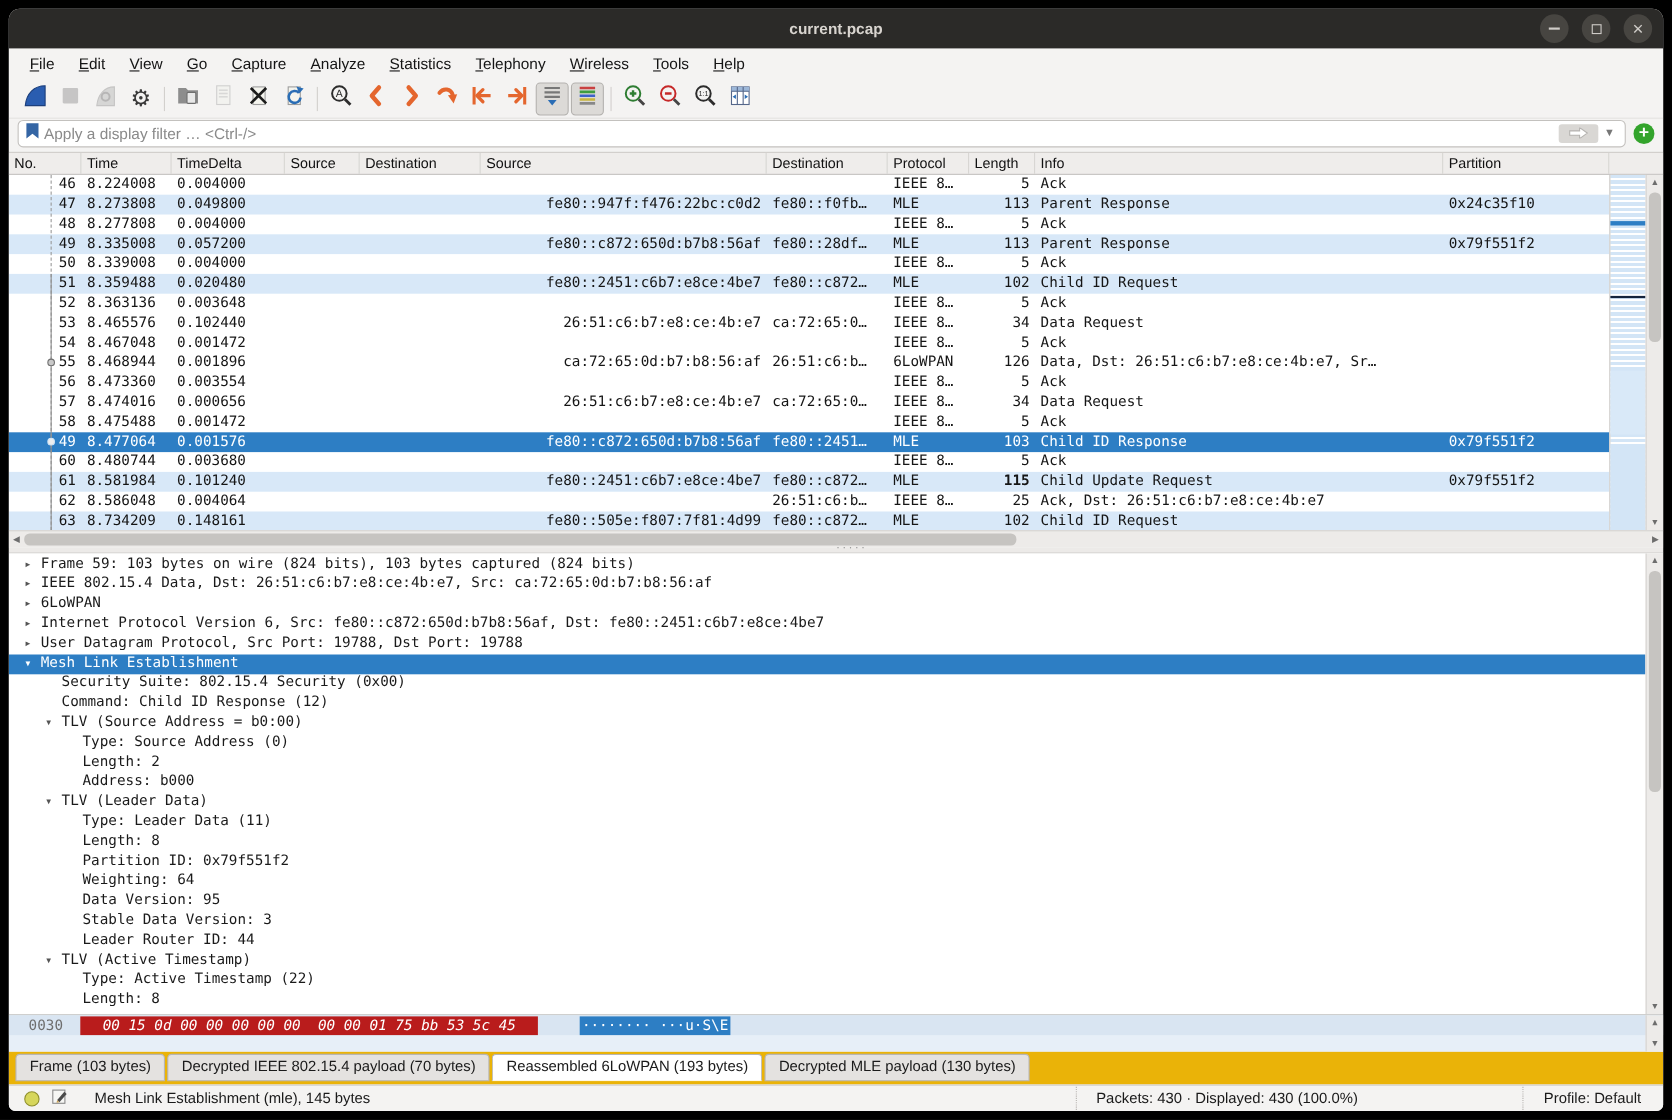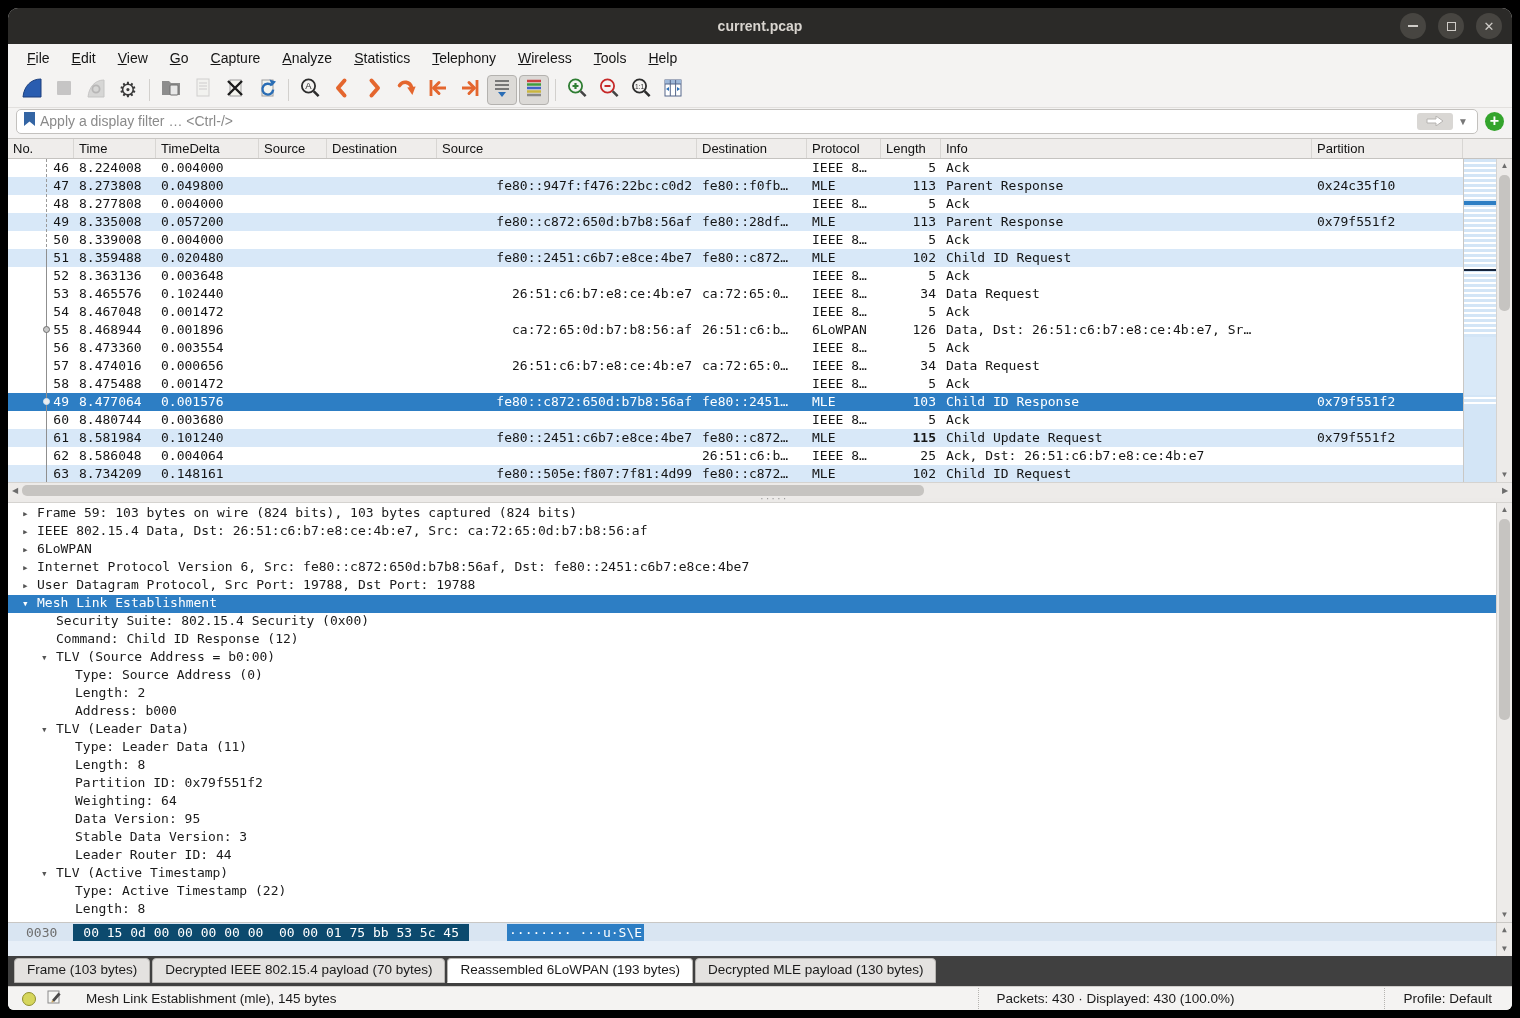--- a/index.html
+++ b/index.html
@@ -107,26 +107,26 @@
   .drow .arr { display:inline-block; width:15px; color:#555; font-size:11px; }
   .drow.sel { background:#2d7ec4; color:#fff; }
   .drow.sel .arr { color:#fff; }
   .vs-det { top:0; right:0; bottom:0; }
 
   
   .hex-area { height:34px; flex:none; background:#e7eff8; border-top:1px solid #c9c7c4;
               position:relative; font-family:"DejaVu Sans Mono", monospace; font-size:13px; }
   .hex-row { height:18px; display:flex; align-items:center; background:#d9e5f2; white-space:pre; }
   .hex-offset { color:#6e6e6e; margin-left:18px; }
-  .hex-bytes { background:#0c4a6e; color:#fff; margin-left:16px; padding:1px 10px; }
+  .hex-bytes { background:#b91c1c; color:#fff; margin-left:16px; padding:1px 20px;font-style:italic; }
   .hex-ascii { background:#2d7ec4; color:#fff; margin-left:38px; padding:1px 2px; }
   .vs-hex { top:0; right:0; bottom:0; }
 
   
-  .bytetabs { height:30px; flex:none; background:#404040; display:flex; align-items:flex-start;
+  .bytetabs { height:30px; flex:none; background:#eab308; display:flex; align-items:flex-start;
               padding:2px 0 0 6px; gap:2px; }
   .btab { height:25px; padding:3px 12px 0 12px; font-size:13.5px; color:#1a1a1a;
           background:#e4e2e0; border:1px solid #b7b5b2; border-radius:4px 4px 0 0; white-space:nowrap; }
   .btab.active { background:#fff; border-bottom-color:#fff; }
 
   
   .statusbar { height:24px; flex:none; background:#f4f3f2; border-top:1px solid #cfcdca;
                display:flex; align-items:center; font-size:13.5px; color:#1a1a1a; }
   .sb-left { flex:1; display:flex; align-items:center; padding-left:14px; gap:10px; }
   .expert-dot { width:14px; height:14px; border-radius:50%; background:#d6d65c; border:1.5px solid #8f8f2e; }

